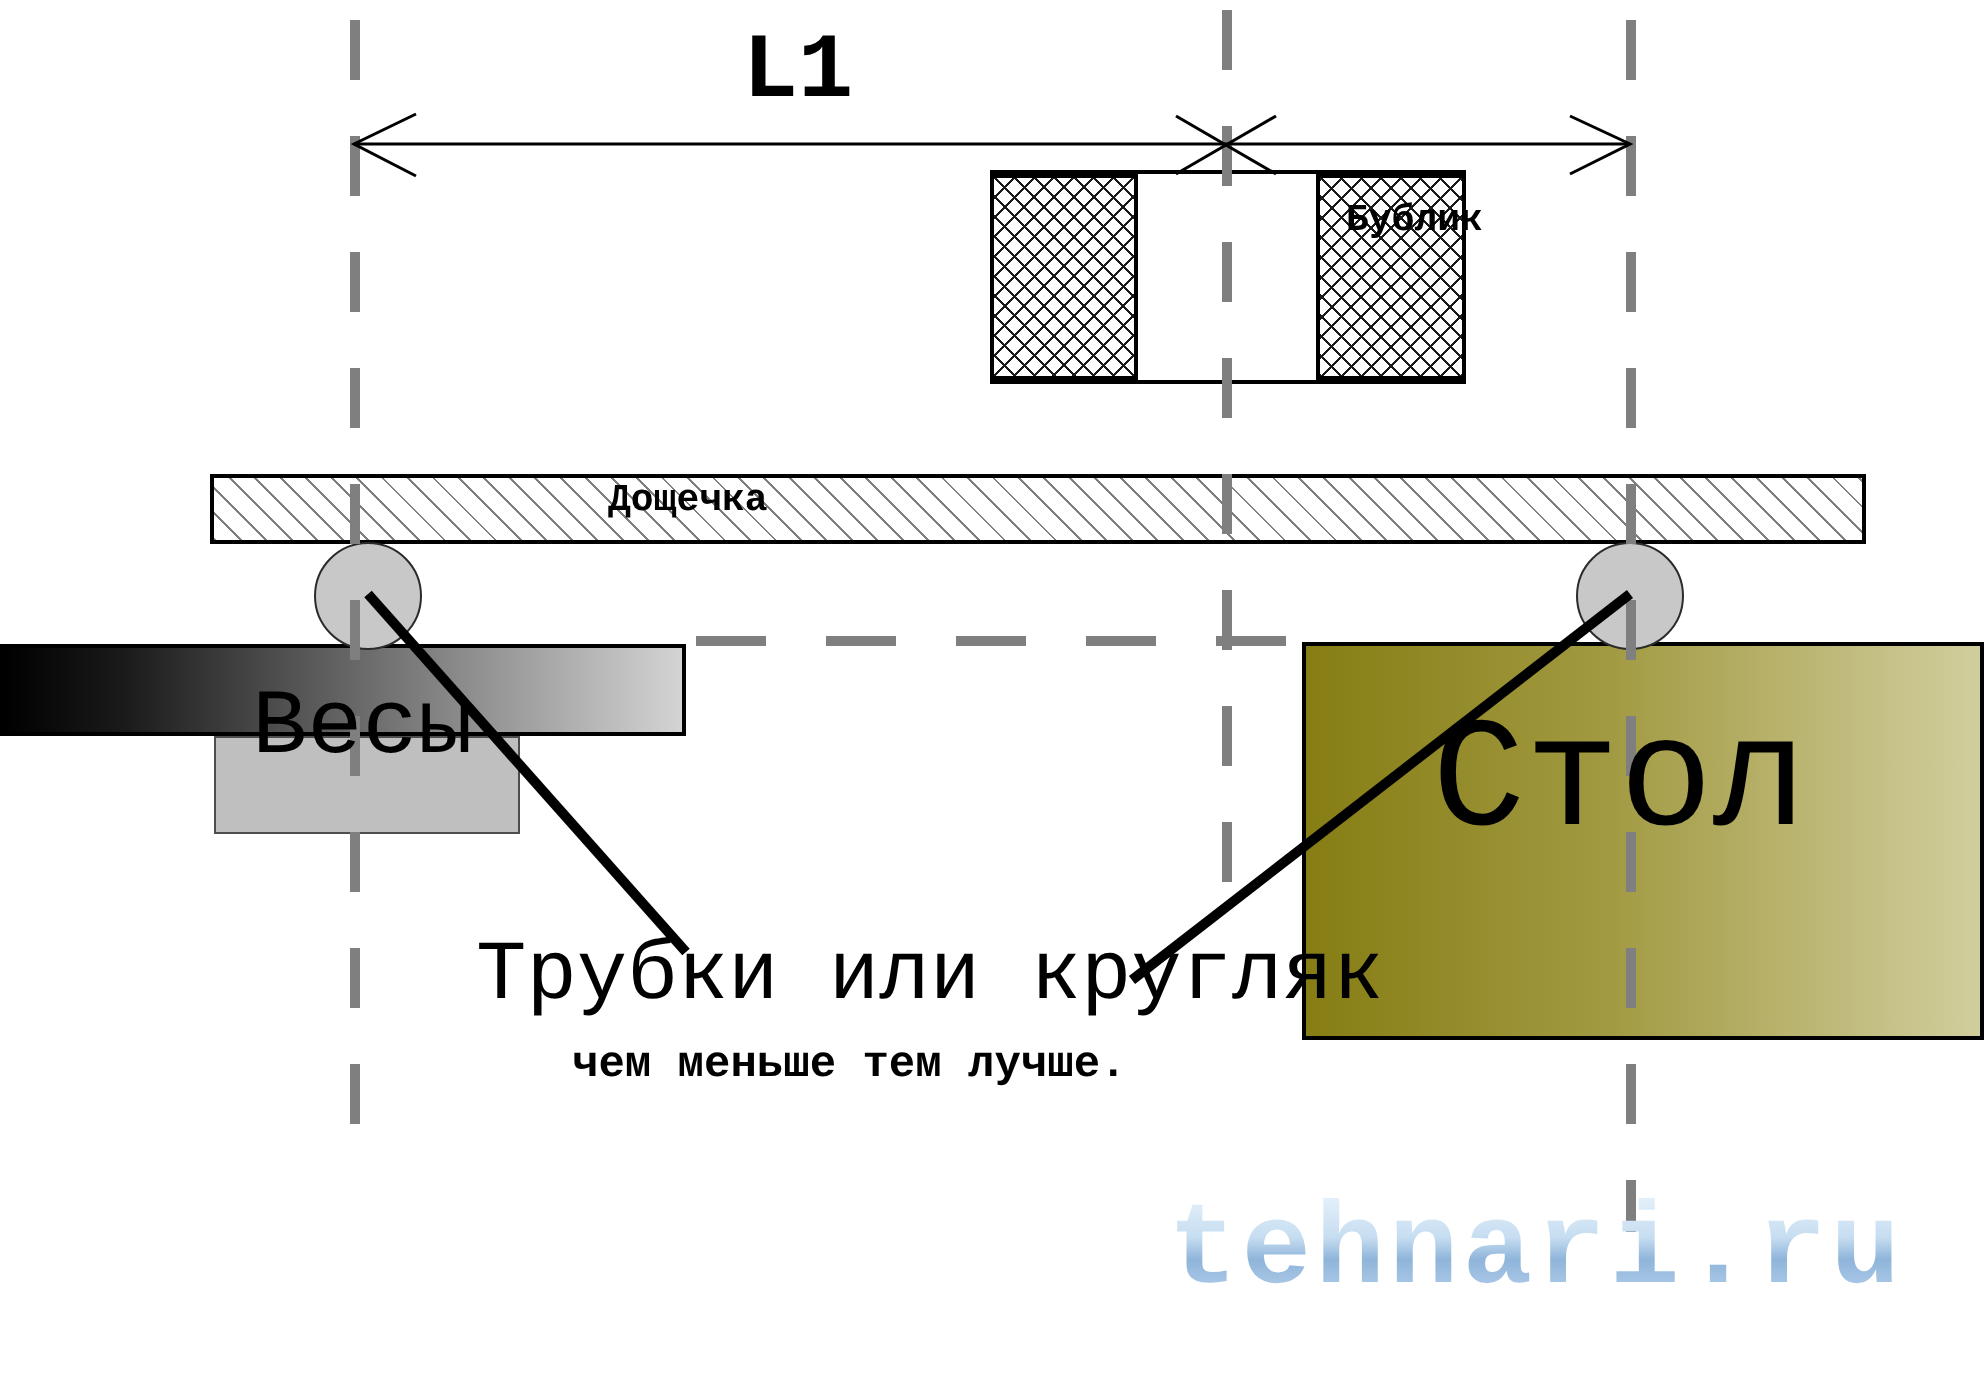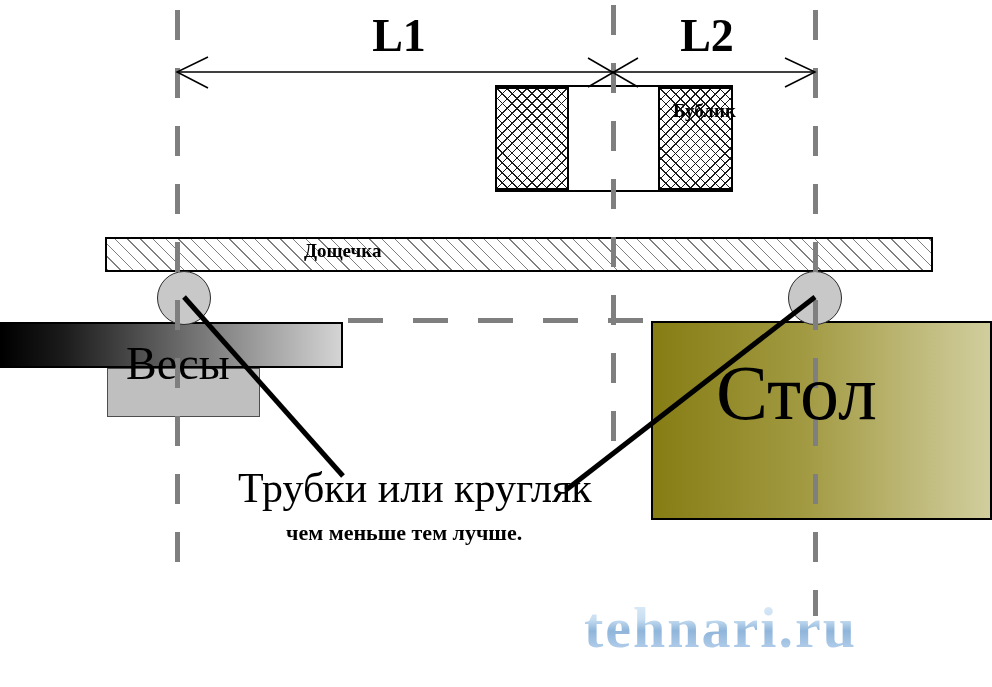--- a/index.html
+++ b/index.html
@@ -1,18 +1,18 @@
 <!DOCTYPE html>
 <html><head>
 <meta charset="utf-8">
 <style>
   html,body{margin:0;padding:0;background:#ffffff;}
   #stage{
     position:relative;width:992px;height:687px;background:#ffffff;
-    font-family:Liberation Serif, serif;overflow:hidden;
+    font-family:Liberation Mono, monospace;overflow:hidden;
   }
   .abs{position:absolute;}
 
   
   .vdash{
     width:5px;
     background:repeating-linear-gradient(to bottom,#7f7f7f 0 30px,transparent 30px 58px);
   }
   .hdash{
     height:5px;
@@ -110,21 +110,20 @@
     <line x1="177" y1="72" x2="815" y2="72" stroke="#000" stroke-width="1.5"></line>
     <path d="M208,57 L177,72 L208,88" fill="none" stroke="#000" stroke-width="1.5"></path>
     <path d="M785,58 L815,72 L785,87" fill="none" stroke="#000" stroke-width="1.5"></path>
     <line x1="588" y1="58" x2="638" y2="87" stroke="#000" stroke-width="1.5"></line>
     <line x1="588" y1="87" x2="638" y2="58" stroke="#000" stroke-width="1.5"></line>
     <line x1="184" y1="297" x2="343" y2="476" stroke="#000" stroke-width="5"></line>
     <line x1="815" y1="297" x2="566" y2="490" stroke="#000" stroke-width="5"></line>
   </svg>
 
   <div class="abs lbl dim-label" style="left:349px;top:12px;">L1</div>
-  <div class="abs lbl dim-label" style="left:657px;top:12px;">L2</div>
 
   <div class="abs lbl bagel-label">Бублик</div>
   <div class="abs lbl plank-label">Дощечка</div>
   <div class="abs lbl table-label">Стол</div>
   <div class="abs lbl scale-label">Весы</div>
 
   <div class="abs lbl tubes-label">Трубки или кругляк</div>
   <div class="abs lbl tubes-note">чем меньше тем лучше.</div>
 
   <div class="abs watermark">tehnari.ru</div>

